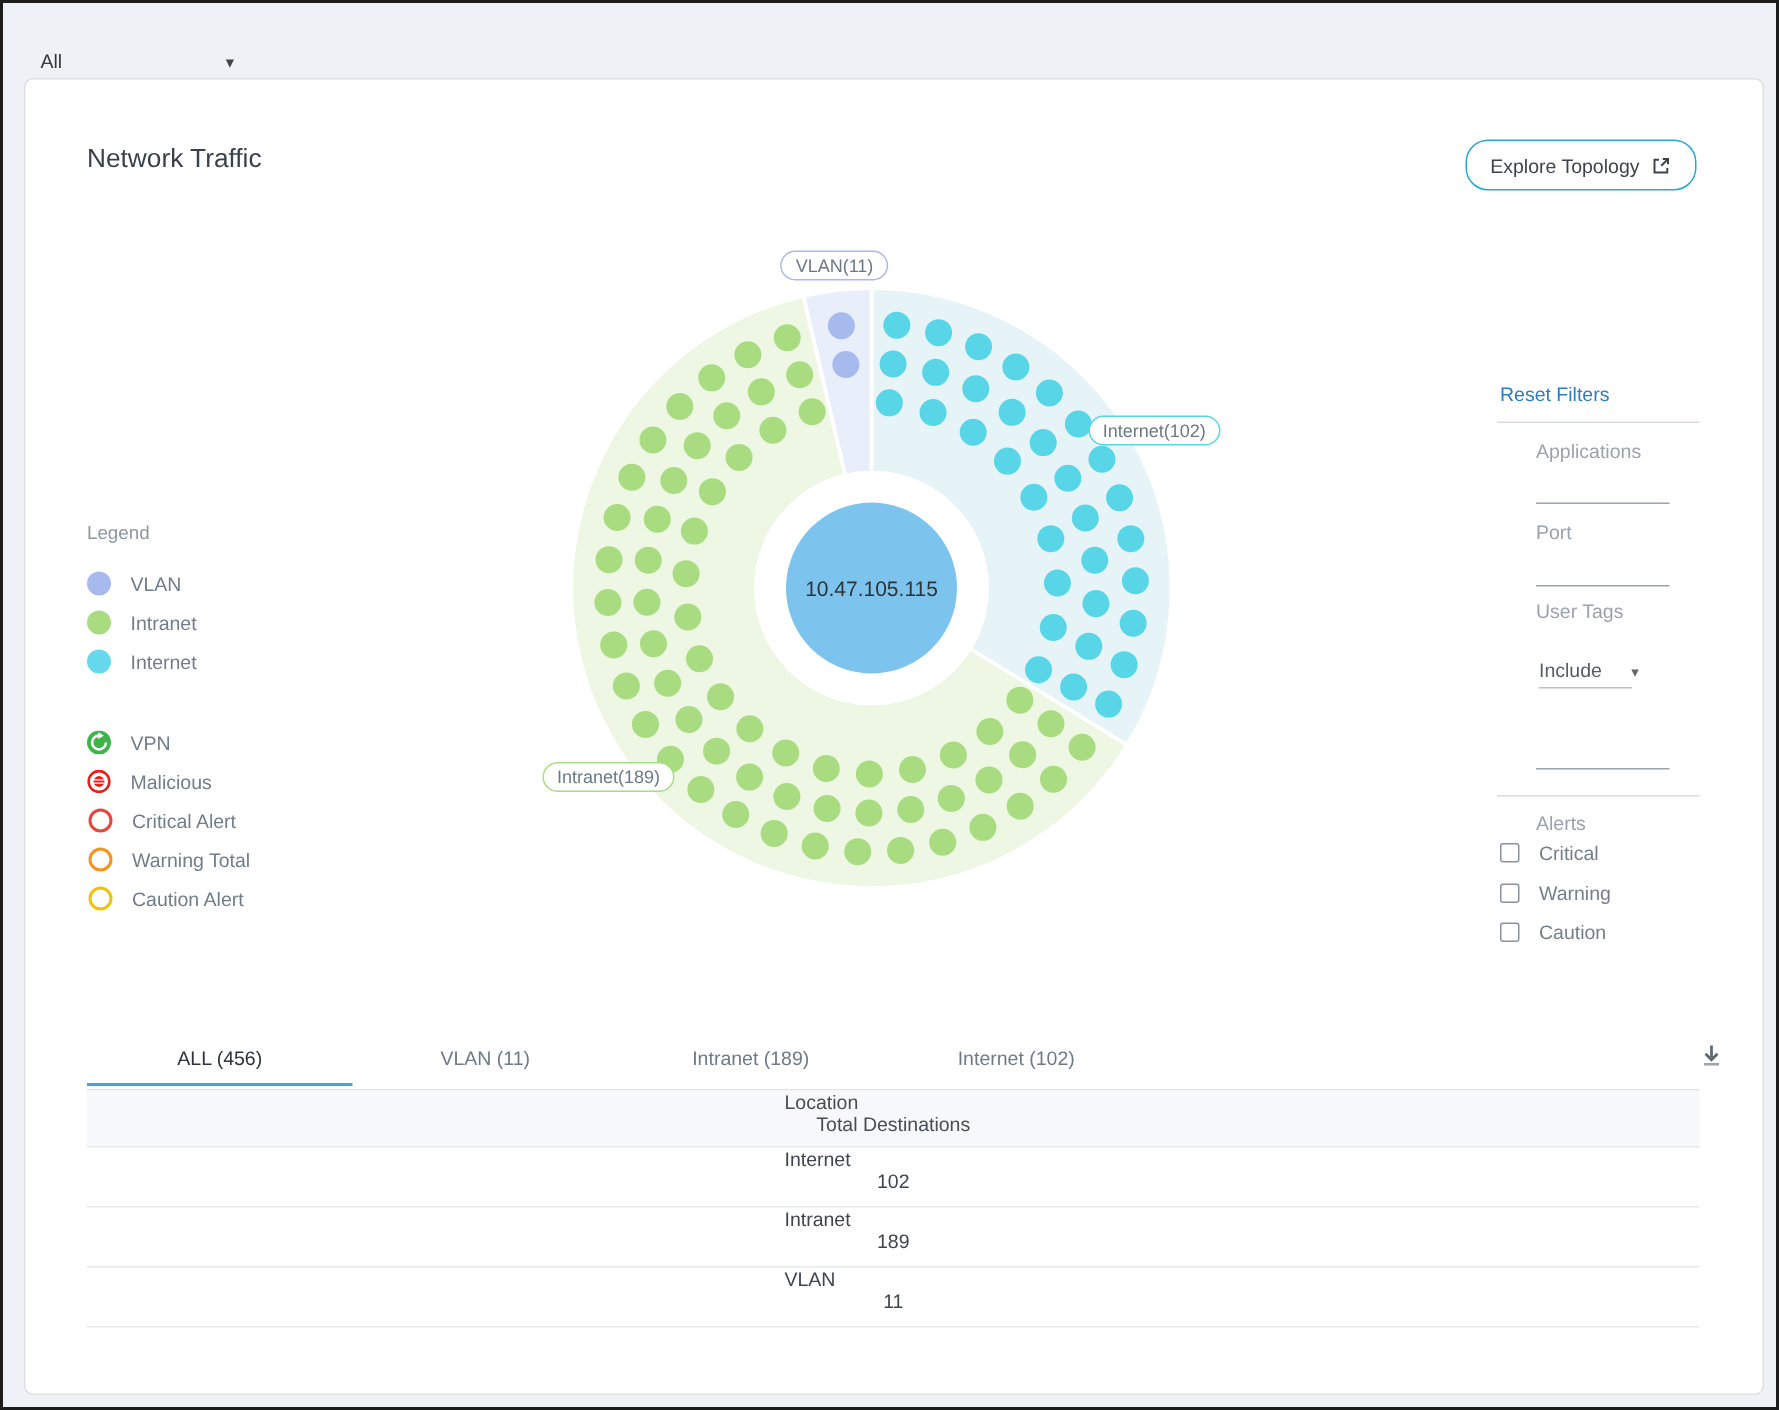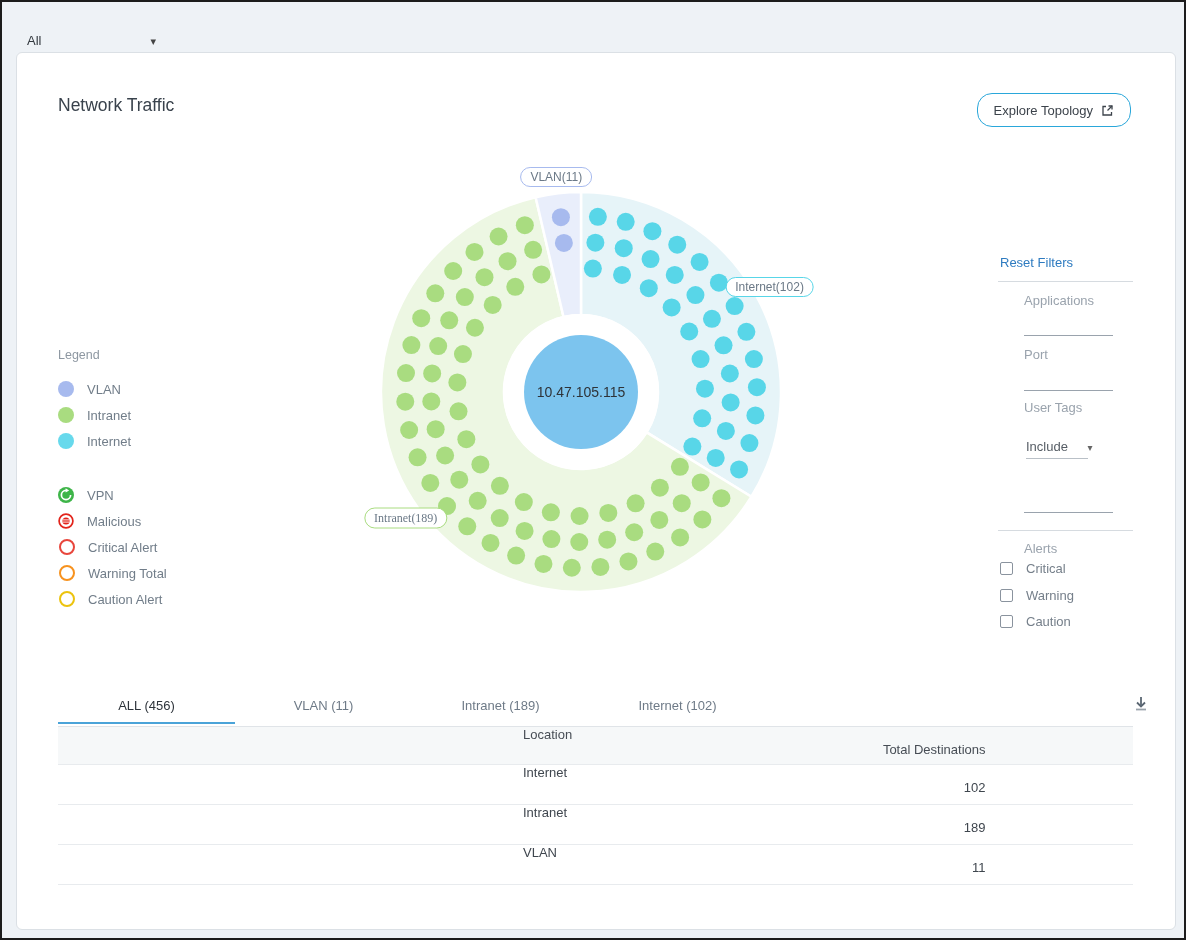--- a/index.html
+++ b/index.html
@@ -53,21 +53,21 @@
     border-bottom:1px solid #e0e4e8;display:flex;}
   .tab{width:177px;text-align:center;line-height:30px;font-size:13px;color:#6e7a87;
     cursor:pointer;border-bottom:2px solid transparent;height:33px;box-sizing:border-box;}
   .tab.active{color:#2e343b;}
   .dl{position:absolute;right:24px;top:641px;width:20px;height:20px;cursor:pointer;}
   
   .dtable{position:absolute;left:41px;top:674px;width:1075px;}
   .trow{display:flex;align-items:center;height:39px;border-bottom:1px solid #e8ebee;flex-direction:column;}
   .trow.thead{height:37px;background:#f6f8f9;color:#474d55;}
   .c-loc{width:295px;padding-left:75px;box-sizing:border-box;}
-  .c-tot{width:780px;text-align:right;}
+  .c-tot{width:780px;text-align:center;}
 </style>
 </head>
 <body>
 
 <div id="screen">
 
   <div class="scope">
     <span class="val">All</span>
     <span class="caret">▾</span>
     <span class="uline"></span>
@@ -237,21 +237,21 @@
           <circle cx="171.7090218877906" cy="152.93276630103975" r="9" fill="#a9dc80"></circle>
           <circle cx="194.2786166330676" cy="134.84915707262874" r="9" fill="#a9dc80"></circle>
           <circle cx="220.42323719938625" cy="122.4854058160266" r="9" fill="#a9dc80"></circle>
           <circle cx="239.90444080192958" cy="65.1510122977063" r="9" fill="#a7baee"></circle>
           <circle cx="242.87310295619" cy="90.9809763900906" r="9" fill="#a7baee"></circle>
           <circle cx="260" cy="240" r="78" fill="#fff"></circle>
           <circle cx="260" cy="240" r="57" fill="#7cc4ee"></circle>
           <text x="260" y="245" text-anchor="middle" font-size="14" fill="#2e3338">10.47.105.115</text>
         </svg>
         <div class="sector-pill" style="left: 448.541px; top: 134.605px; border-color: rgb(88, 214, 232);">Internet(102)</div>
-        <div class="sector-pill" style="left: 84.7255px; top: 366.233px; border-color: rgb(169, 220, 128); font-family: Liberation Serif, serif;">Intranet(189)</div>
+        <div class="sector-pill" style="left: 84.7255px; top: 366.233px; border-color: rgb(169, 220, 128);">Intranet(189)</div>
         <div class="sector-pill" style="left: 235.337px; top: 25.4126px; border-color: rgb(167, 186, 238);">VLAN(11)</div>
       </div>
 
     <div class="filters">
       <div class="reset-link" style="position: absolute; left: 2px; top: 0px; color: rgb(46, 123, 192);">Reset Filters</div>
       <div class="f-div" style="top:26px"></div>
       <div class="f-label" style="top:38px">Applications</div>
       <div class="f-input" style="top:66px"></div>
       <div class="f-label" style="top:92px">Port</div>
       <div class="f-input" style="top:121px"></div>

